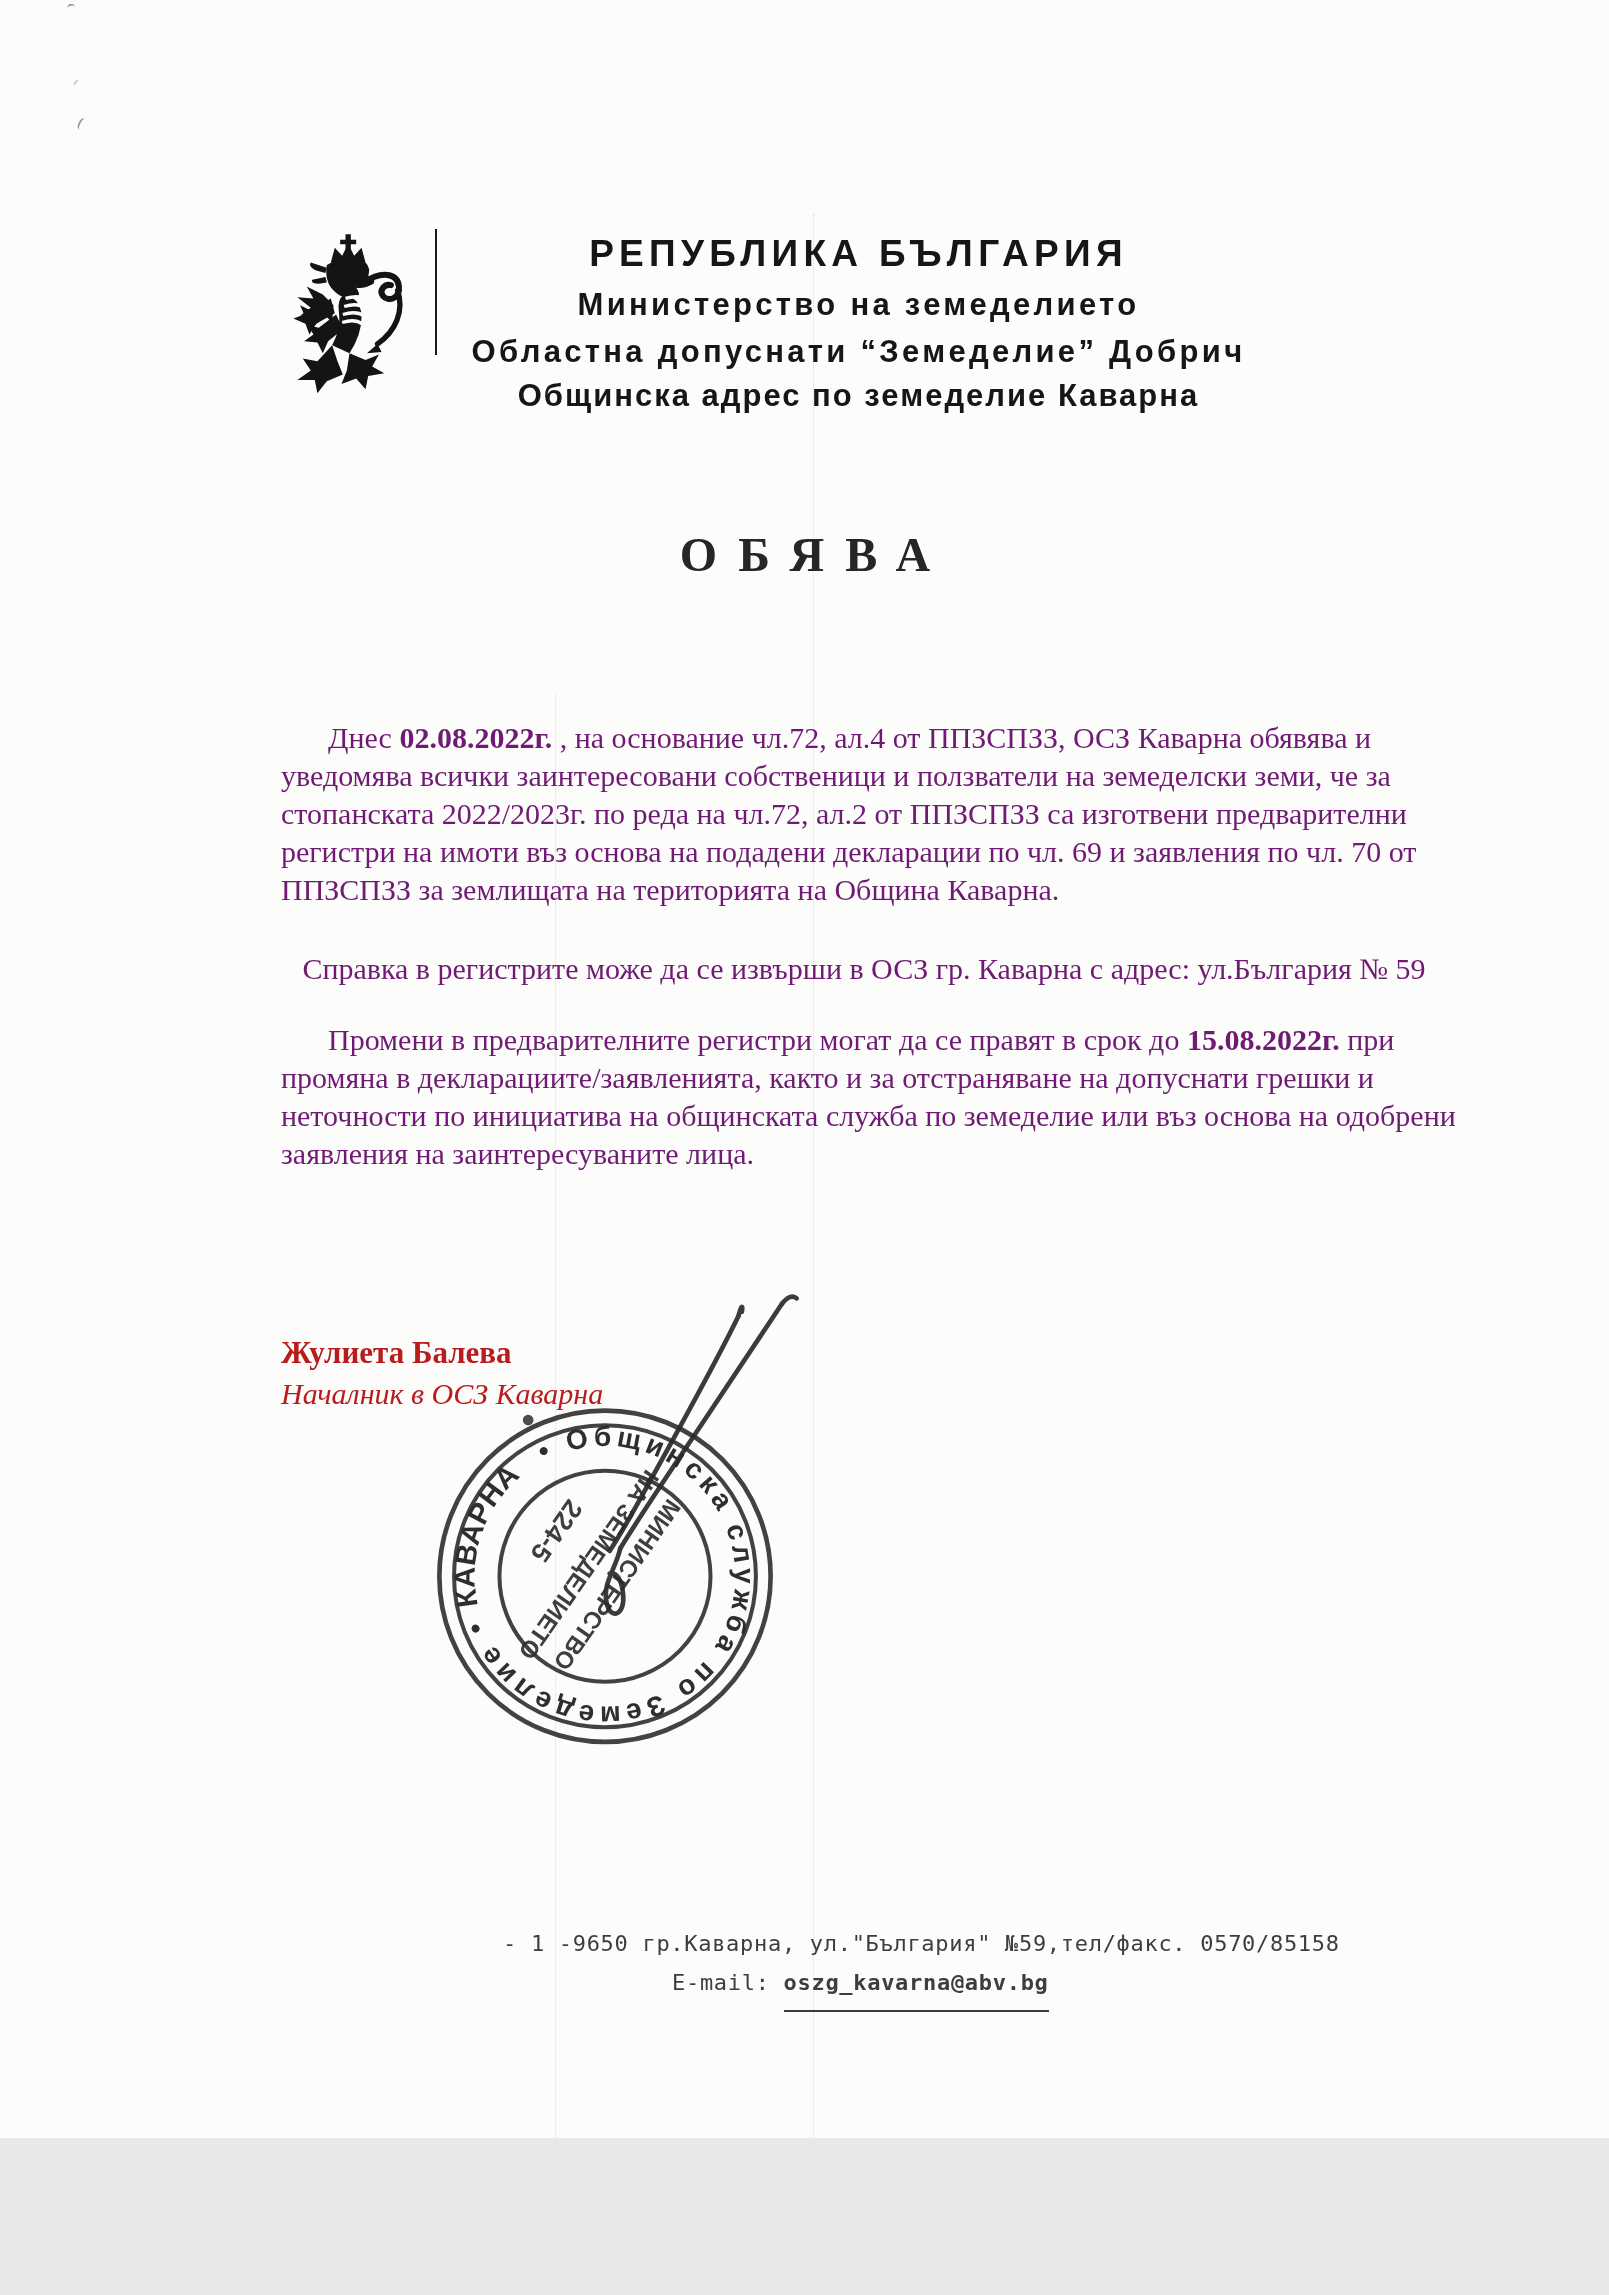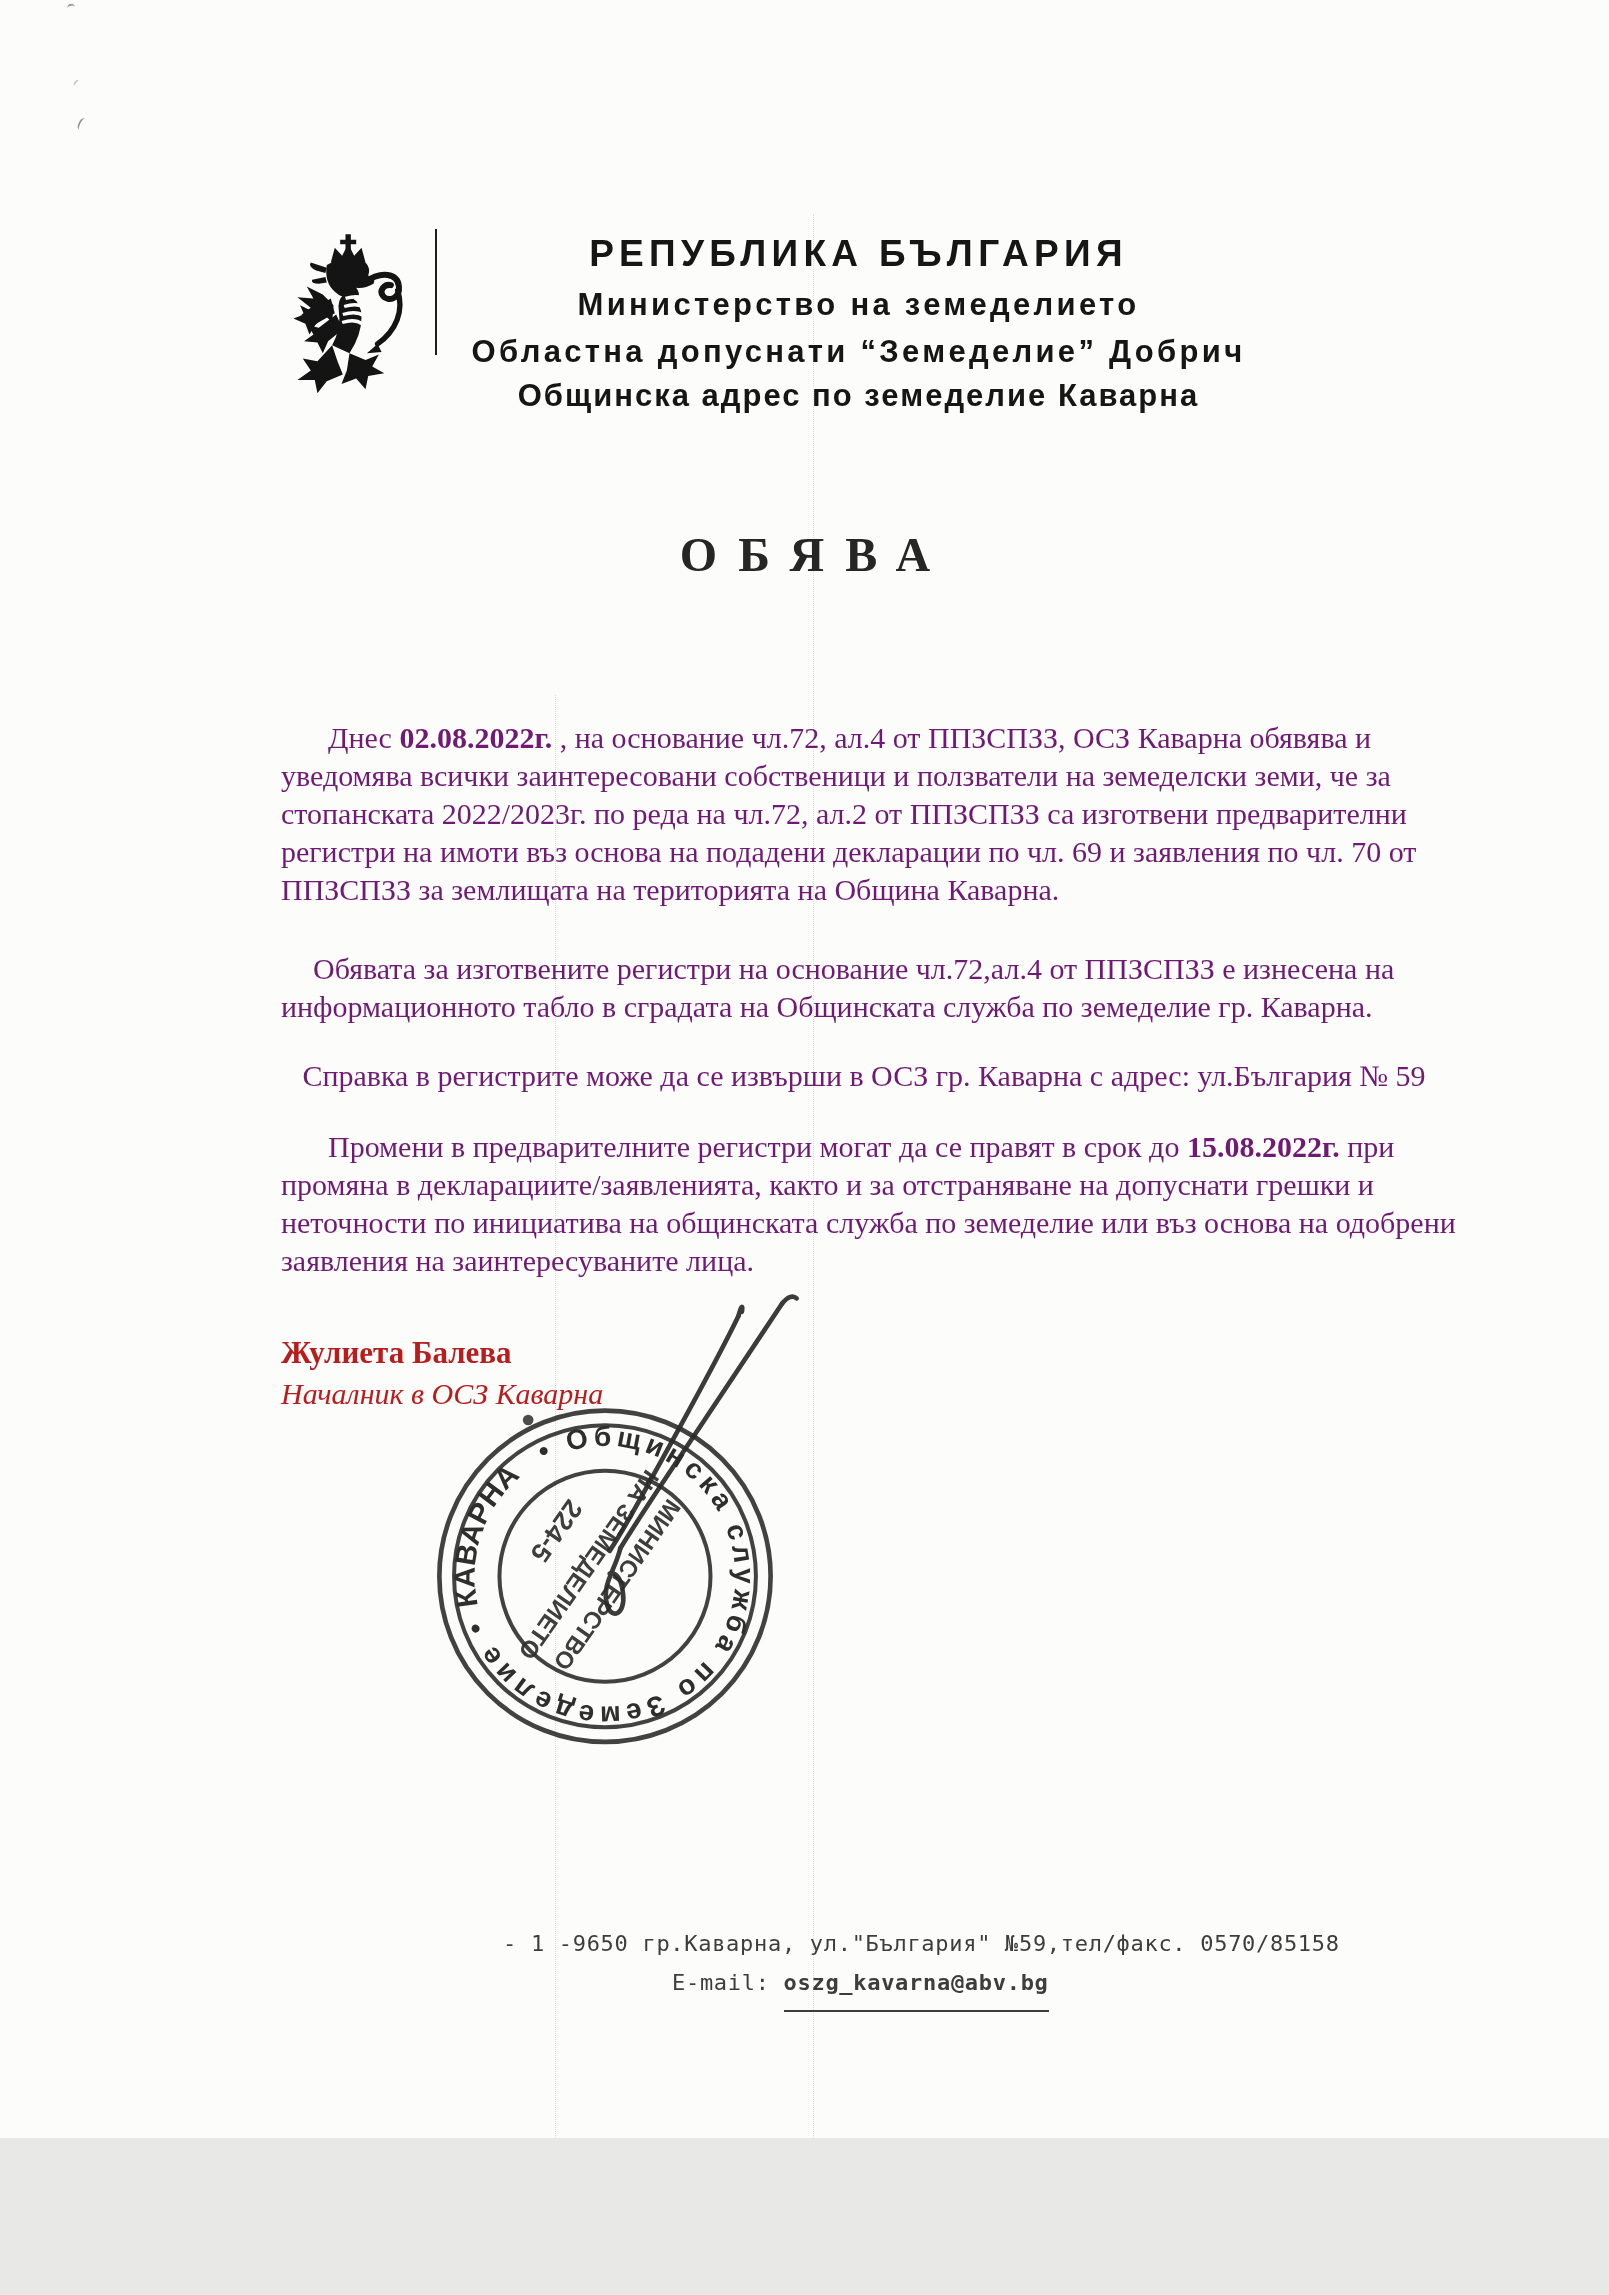--- a/index.html
+++ b/index.html
@@ -109,21 +109,20 @@
     <div class="l1">РЕПУБЛИКА БЪЛГАРИЯ</div>
     <div class="l2">Министерство на земеделието</div>
     <div class="l3">Областна допуснати “Земеделие” Добрич</div>
     <div class="l4">Общинска адрес по земеделие Каварна</div>
   </div>
 
   <div class="doc-title">ОБЯВА</div>
 
   <div class="body-text">
     <p class="p1"><span>Днес </span><b>02.08.2022г.</b><span> , на основание чл.72, ал.4 от ППЗСПЗЗ, ОСЗ Каварна обявява и уведомява всички заинтересовани собственици и ползватели на земеделски земи, че за стопанската 2022/2023г. по реда на чл.72, ал.2 от ППЗСПЗЗ са изготвени предварителни регистри на имоти въз основа на подадени декларации по чл. 69 и заявления по чл. 70 от ППЗСПЗЗ за землищата на територията на Община Каварна.</span></p>
-    <p class="p2">Обявата за изготвените регистри на основание чл.72,ал.4 от ППЗСПЗЗ е изнесена на информационното табло в сградата на Общинската служба по земеделие гр. Каварна.</p>
     <p class="p3">Справка в регистрите може да се извърши в ОСЗ  гр. Каварна с адрес: ул.България № 59</p>
     <p class="p4"><span>Промени в предварителните регистри могат да се правят в срок до </span><b>15.08.2022г.</b><span> при промяна в декларациите/заявленията, както и за отстраняване на допуснати грешки и неточности по инициатива на общинската служба по земеделие или въз основа на одобрени заявления на заинтересуваните лица.</span></p>
   </div>
 
   <div class="sig-name">Жулиета Балева</div>
   <div class="sig-role">Началник в ОСЗ Каварна</div>
 
   <svg class="stamp-svg" width="374" height="515" viewBox="0 0 560 770" aria-hidden="true">
     <g fill="none" stroke="#2e2e2e">
       <circle cx="265" cy="458" r="248" stroke-width="7" opacity=".9"></circle>

